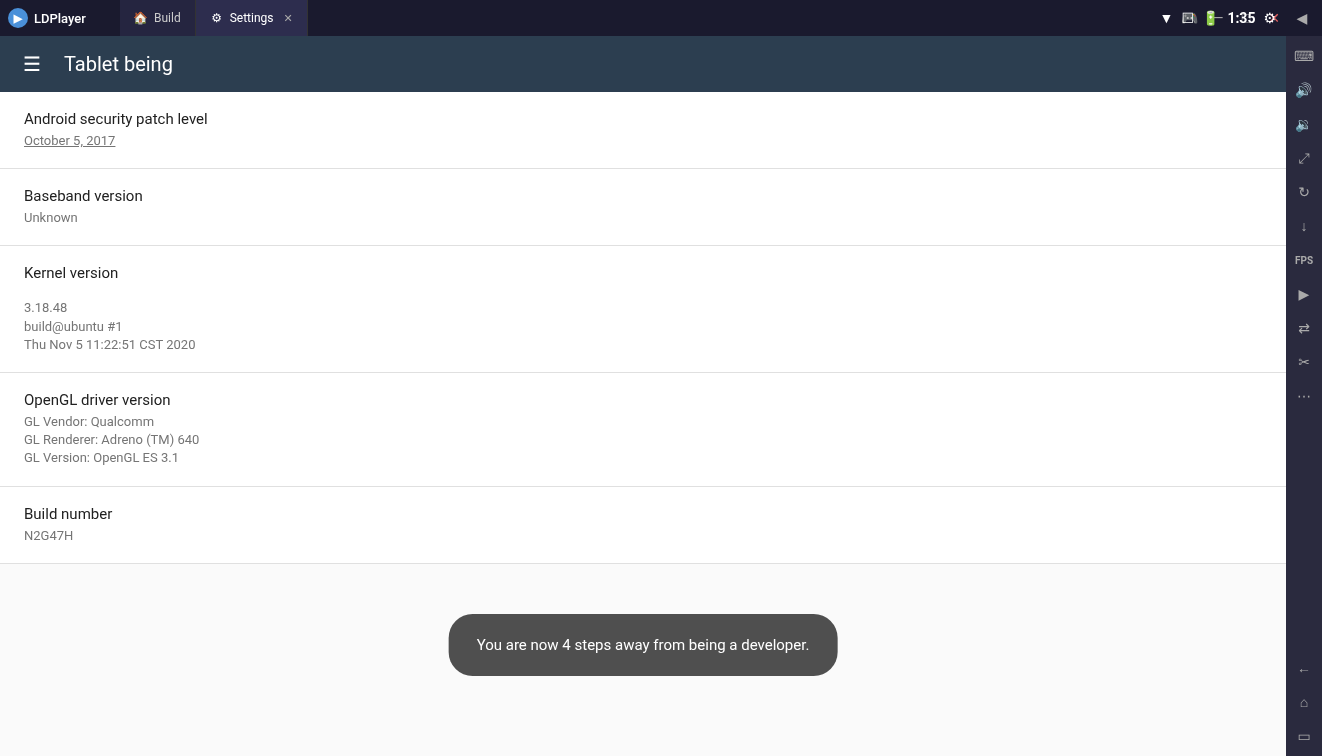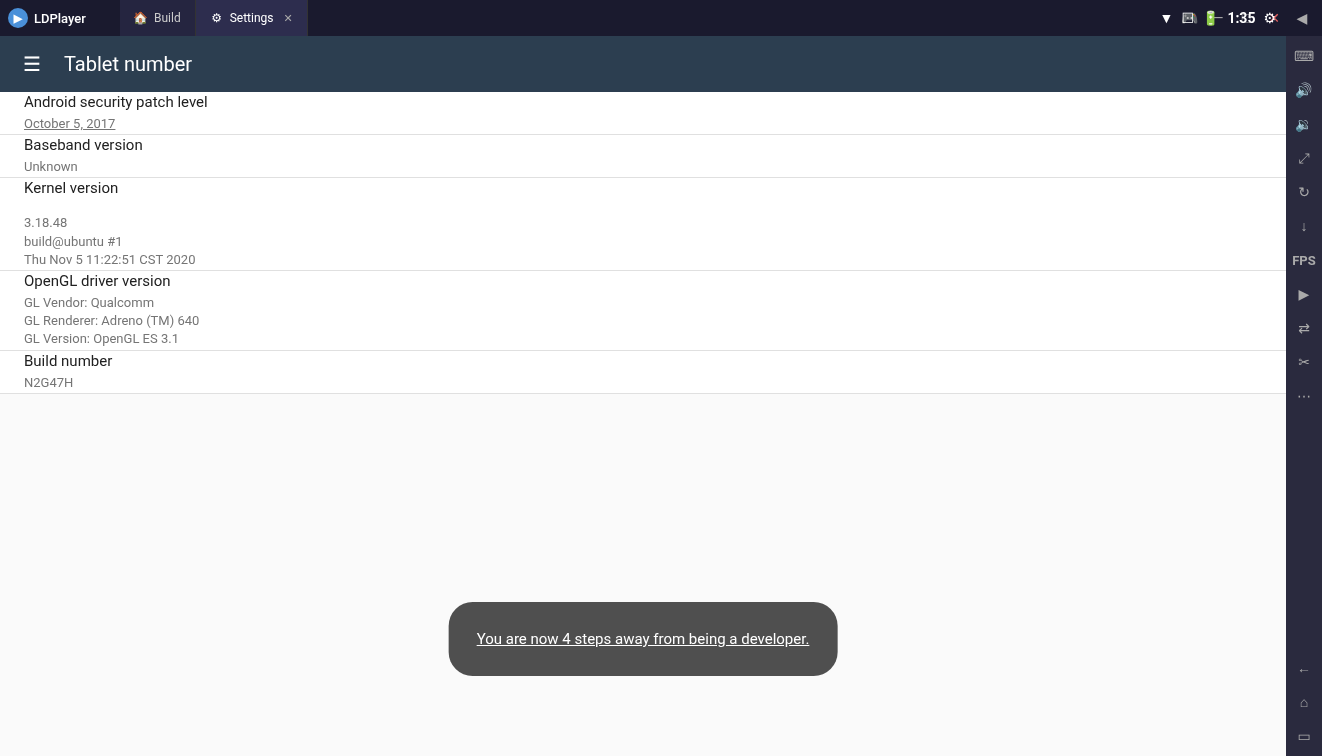--- a/index.html
+++ b/index.html
@@ -192,21 +192,21 @@
 
     
     .content-area {
       flex: 1;
       overflow-y: auto;
       background: #fafafa;
       position: relative;
     }
 
     .setting-item {
-      padding: 1px 24px;
+      padding: 18px 24px;
       border-bottom: 1px solid #e0e0e0;
       background: #fff;
     }
     .setting-label {
       font-size: 15px;
       font-weight: 400;
       color: #212121;
       margin-bottom: 4px;
     }
     .setting-value {
@@ -216,27 +216,26 @@
     }
 
     
     .toast {
       position: absolute;
       bottom: 80px;
       left: 50%;
       transform: translateX(-50%);
       background: rgba(60, 60, 60, 0.9);
       color: #fff;
-      padding: 28px 28px;
+      padding: 22px 28px;
       border-radius: 24px;
       font-size: 15px;
       white-space: nowrap;
       z-index: 200;
       pointer-events: none;
-      text-decoration: underline;
     }
 
     
     .content-area::-webkit-scrollbar { width: 6px; }
     .content-area::-webkit-scrollbar-track { background: #f0f0f0; }
     .content-area::-webkit-scrollbar-thumb { background: #bbb; border-radius: 3px; }
   </style>
 </head>
 <body>
 
@@ -273,21 +272,21 @@
     <div class="tb-btn">◀</div>
   </div>
 </div>
 
 <div class="main-area">
 
   <div class="app-header">
     <div class="hamburger-btn">
       <span>☰</span>
     </div>
-    <span class="app-title">Tablet number</span>
+    <span class="app-title">Tablet being</span>
   </div>
 
   <div class="content-area" style="position: relative;">
 
   <div class="setting-item">
         <div class="setting-label">Android security patch level</div>
         <div class="setting-value" style="white-space: pre-line; text-decoration: underline;">October 5, 2017</div>
       </div>
       <div class="setting-item">
         <div class="setting-label">Baseband version</div>
@@ -326,21 +325,21 @@
   <div class="sidebar-btn">
     <span>⤢</span>
   </div>
   <div class="sidebar-btn">
     <span>↻</span>
   </div>
   <div class="sidebar-btn">
     <span>↓</span>
   </div>
   <div class="sidebar-btn">
-    <span style="font-size:13px;font-weight:bold;">FPS</span>
+    <span style="font-size:10px;font-weight:bold;">FPS</span>
   </div>
   <div class="sidebar-btn">
     <span>▶</span>
   </div>
   <div class="sidebar-btn">
     <span>⇄</span>
   </div>
   <div class="sidebar-btn">
     <span>✂</span>
   </div>

